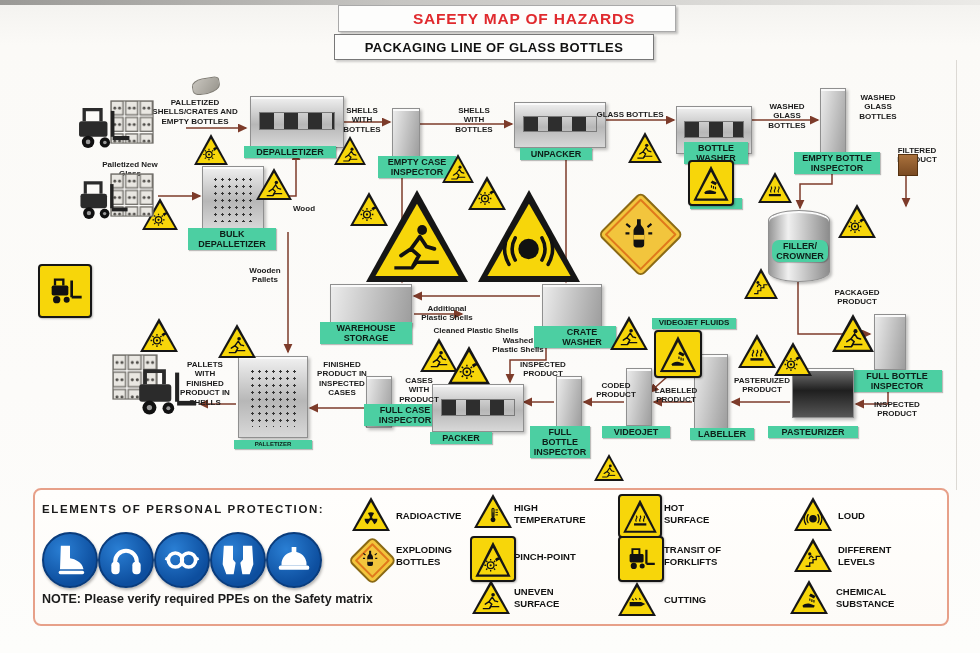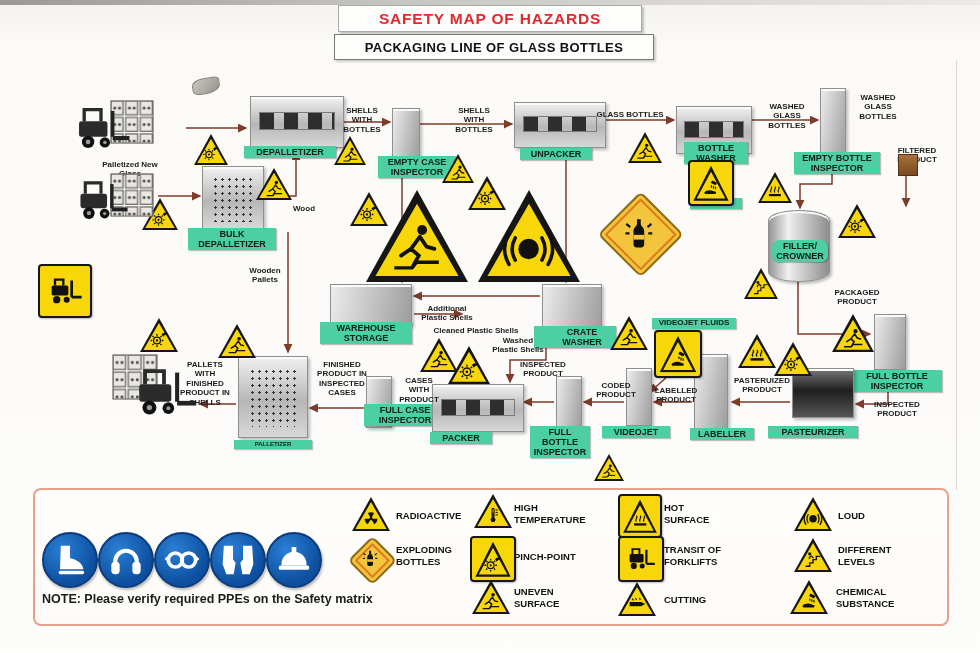--- a/index.html
+++ b/index.html
@@ -5,21 +5,21 @@
   html,body{margin:0;padding:0;background:#cfcecb;}
   .page{position:relative;width:980px;height:653px;margin:0 auto;overflow:hidden;
         background:linear-gradient(180deg,#f3f2ef 0,#fbfaf7 45px,#fcfbf9 60%,#fdfdfb);
         font-family:"Liberation Sans",sans-serif;color:#1c1c1c;}
   .page::before{content:"";position:absolute;left:0;top:0;width:100%;height:5px;
         background:linear-gradient(90deg,#9a9996,#c6c5c2 40%,#ebeae7);}
   .edge-right{position:absolute;left:956px;top:60px;width:1px;height:430px;background:#dcd9d4;}
 
   .title-box{position:absolute;left:338px;top:5px;width:302px;height:25px;background:#fdfdfc;
         border:1px solid #a9a9a9;box-shadow:2px 2px 2px rgba(0,0,0,.22);
-        display:flex;align-items:center;justify-content:center;}
+        display:flex;align-items:center;justify-content:center;padding-left:34px;}
   .title-box span{color:#e02a2e;font-weight:700;font-size:15.5px;letter-spacing:.8px;}
   .subtitle-box{position:absolute;left:334px;top:34px;width:318px;height:24px;background:#fdfdfc;
         border:1px solid #777;box-shadow:2px 2px 2px rgba(0,0,0,.18);
         display:flex;align-items:center;justify-content:center;text-align:right;}
   .subtitle-box span{color:#111;font-weight:700;font-size:13px;letter-spacing:.4px;}
 
   .machine{position:absolute;background:linear-gradient(180deg,#f1f1f1,#b7b7b7 55%,#d8d8d8);
         border:1px solid #8f8f8f;box-shadow:2px 2px 3px rgba(0,0,0,.25),inset 0 2px 0 #fafafa;}
   .m-windows::after{content:"";position:absolute;left:9%;right:9%;top:30%;height:32%;
         background:repeating-linear-gradient(90deg,#2e2e2e 0 14px,rgba(0,0,0,0) 14px 24px);
@@ -199,20 +199,21 @@
   <div class="edge-right"></div>
 
   <div class="title-box">
     <span>SAFETY MAP OF HAZARDS</span>
   </div>
   <div class="subtitle-box">
     <span>PACKAGING LINE OF GLASS BOTTLES</span>
   </div>
 
   <div class="legend-frame"></div>
+  <div class="ppe-title">ELEMENTS OF PERSONAL PROTECTION:</div>
   <div class="note">NOTE: Please verify required PPEs on the Safety matrix</div>
 <svg width="980" height="653" class="arrows">
       <defs>
         <marker id="ah" markerWidth="8" markerHeight="8" refX="5.5" refY="3" orient="auto">
           <path d="M0 0 L6.5 3 L0 6 Z" fill="#7d3b2a"></path>
         </marker>
       </defs>
       <polyline points="186,128 246,128" class="flow-line" marker-end="url(#ah)"></polyline>
       <polyline points="306,122 390,122" class="flow-line" marker-end="url(#ah)"></polyline>
       <polyline points="420,124 512,124" class="flow-line" marker-end="url(#ah)"></polyline>
@@ -269,20 +270,21 @@
     <div class="machine m-slab" style="left: 556px; top: 376px; width: 24px; height: 50px;"></div>
     <div class="mlabel" style="left: 530px; top: 426px; width: 58px;">FULL BOTTLE INSPECTOR</div>
     <div class="machine m-slab" style="left: 626px; top: 368px; width: 24px; height: 56px;"></div>
     <div class="mlabel" style="left: 602px; top: 426px; width: 66px;">VIDEOJET</div>
     <div class="machine m-slab" style="left: 694px; top: 354px; width: 32px; height: 74px;"></div>
     <div class="mlabel" style="left: 690px; top: 428px; width: 62px;">LABELLER</div>
     <div class="machine m-dark" style="left: 792px; top: 368px; width: 60px; height: 48px;"></div>
     <div class="mlabel" style="left: 768px; top: 426px; width: 88px;">PASTEURIZER</div>
     <div class="tag" style="left: 690px; top: 198px; width: 48px;">CAUSTIC</div>
     <div class="tag" style="left: 652px; top: 318px; width: 80px;">VIDEOJET FLUIDS</div>
+    <div class="flabel" style="left: 146px; top: 98px; width: 98px;">PALLETIZED SHELLS/CRATES AND EMPTY BOTTLES</div>
     <div class="flabel" style="left: 94px; top: 160px; width: 72px;">Palletized New Glass</div>
     <div class="flabel" style="left: 336px; top: 106px; width: 52px;">SHELLS WITH BOTTLES</div>
     <div class="flabel" style="left: 448px; top: 106px; width: 52px;">SHELLS WITH BOTTLES</div>
     <div class="flabel" style="left: 594px; top: 110px; width: 72px;">GLASS BOTTLES</div>
     <div class="flabel" style="left: 760px; top: 102px; width: 54px;">WASHED GLASS BOTTLES</div>
     <div class="flabel" style="left: 848px; top: 93px; width: 60px;">WASHED GLASS BOTTLES</div>
     <div class="flabel" style="left: 890px; top: 146px; width: 54px;">FILTERED PRODUCT</div>
     <div class="flabel" style="left: 284px; top: 204px; width: 40px;">Wood</div>
     <div class="flabel" style="left: 241px; top: 266px; width: 48px;">Wooden Pallets</div>
     <div class="flabel" style="left: 420px; top: 288px; width: 112px; margin-top: 38px;">Cleaned Plastic Shells</div>

